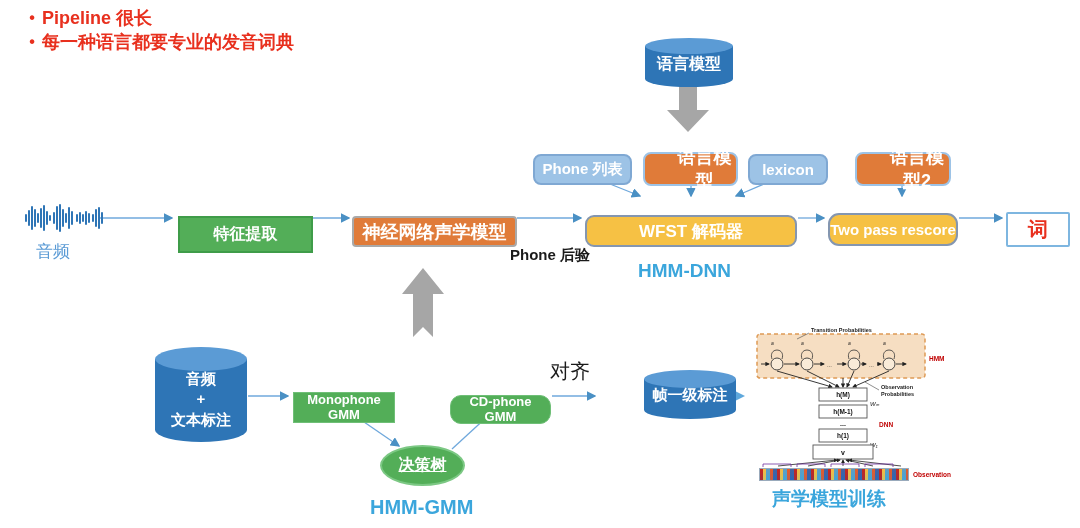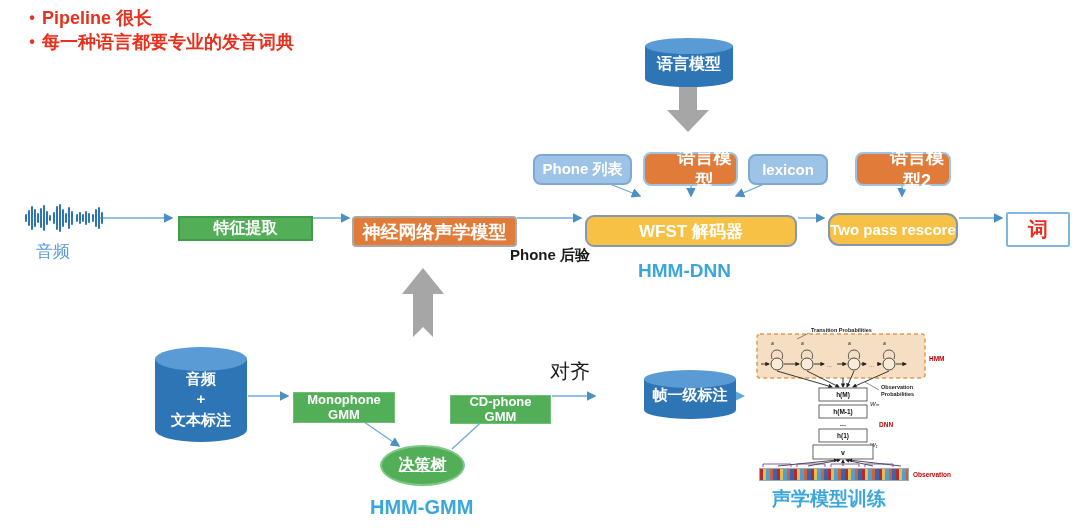--- a/index.html
+++ b/index.html
@@ -103,21 +103,21 @@
 
   <svg class="abs" style="left:24px;top:204px;" width="80" height="28" viewBox="0 0 80 28">
     <path stroke="#2E75B6" stroke-width="2" stroke-linecap="round" d="
       M2,11 V17 M5,7 V21 M8,3 V25 M11,6 V22 M14,10 V18 M17,5 V23 M20,2 V26 M23,8 V20 M26,12 V16
       M30,9 V19 M33,3 V25 M36,1 V27 M39,6 V22 M42,10 V18 M45,4 V24 M48,8 V20
       M53,11 V17 M56,9 V19 M59,11 V17 M62,8 V20 M65,10 V18
       M69,11 V17 M72,6 V22 M75,4 V24 M78,9 V19"></path>
   </svg>
   <div class="abs" style="left:36px;top:240px;width:60px;font-size:17px;color:#5B9BD5;font-weight:500;">音频</div>
 
-  <div class="box green" style="left:178px;top:203px;width:135px;height:25px;">
+  <div class="box green" style="left:178px;top:203px;width:135px;height:37px;">
     <span>特征提取</span>
   </div>
   <div class="box orange-gray" style="left:352px;top:203px;width:165px;height:31px;">
     <span>神经网络声学模型</span>
   </div>
   <div class="box yellow" style="left:585px;top:202px;width:212px;height:32px;">
     <span>WFST 解码器</span>
   </div>
   <div class="box yellow" style="left:828px;top:200px;width:130px;height:33px;border-radius:11px;font-size:15px;">
     <span>Two pass rescore</span>
@@ -137,21 +137,21 @@
     <div class="cyl-text" style="top:22px;font-size:15px;line-height:1.35;">
       <div>音频</div>
       <div>+</div>
       <div>文本标注</div>
     </div>
   </div>
 
   <div class="box green-sm" style="left:293px;top:379px;width:102px;height:31px;">
     <span style="width:80px;">Monophone GMM</span>
   </div>
-  <div class="box green-sm" style="left:450px;top:382px;width:101px;height:29px;">
+  <div class="box green-sm" style="left:450px;top:382px;width:101px;height:29px;border-radius:11px;">
     <span style="width:70px;">CD-phone GMM</span>
   </div>
   <div class="abs lab-black" style="left:550px;top:358px;font-size:20px;font-weight:500;">对齐</div>
 
   <div class="abs" style="left:600px;top:370px;width:92px;height:50px;padding-left:44px;">
     <svg width="92" height="50" viewBox="0 0 92 50">
       <path d="M0,9 v31 a46,9 0 0 0 92,0 v-31" fill="#2E75B6"></path>
       <ellipse cx="46" cy="9" rx="46" ry="9" fill="#5B9BD5"></ellipse>
     </svg>
     <div class="cyl-text" style="top:16px;font-size:15px;">帧一级标注</div>

